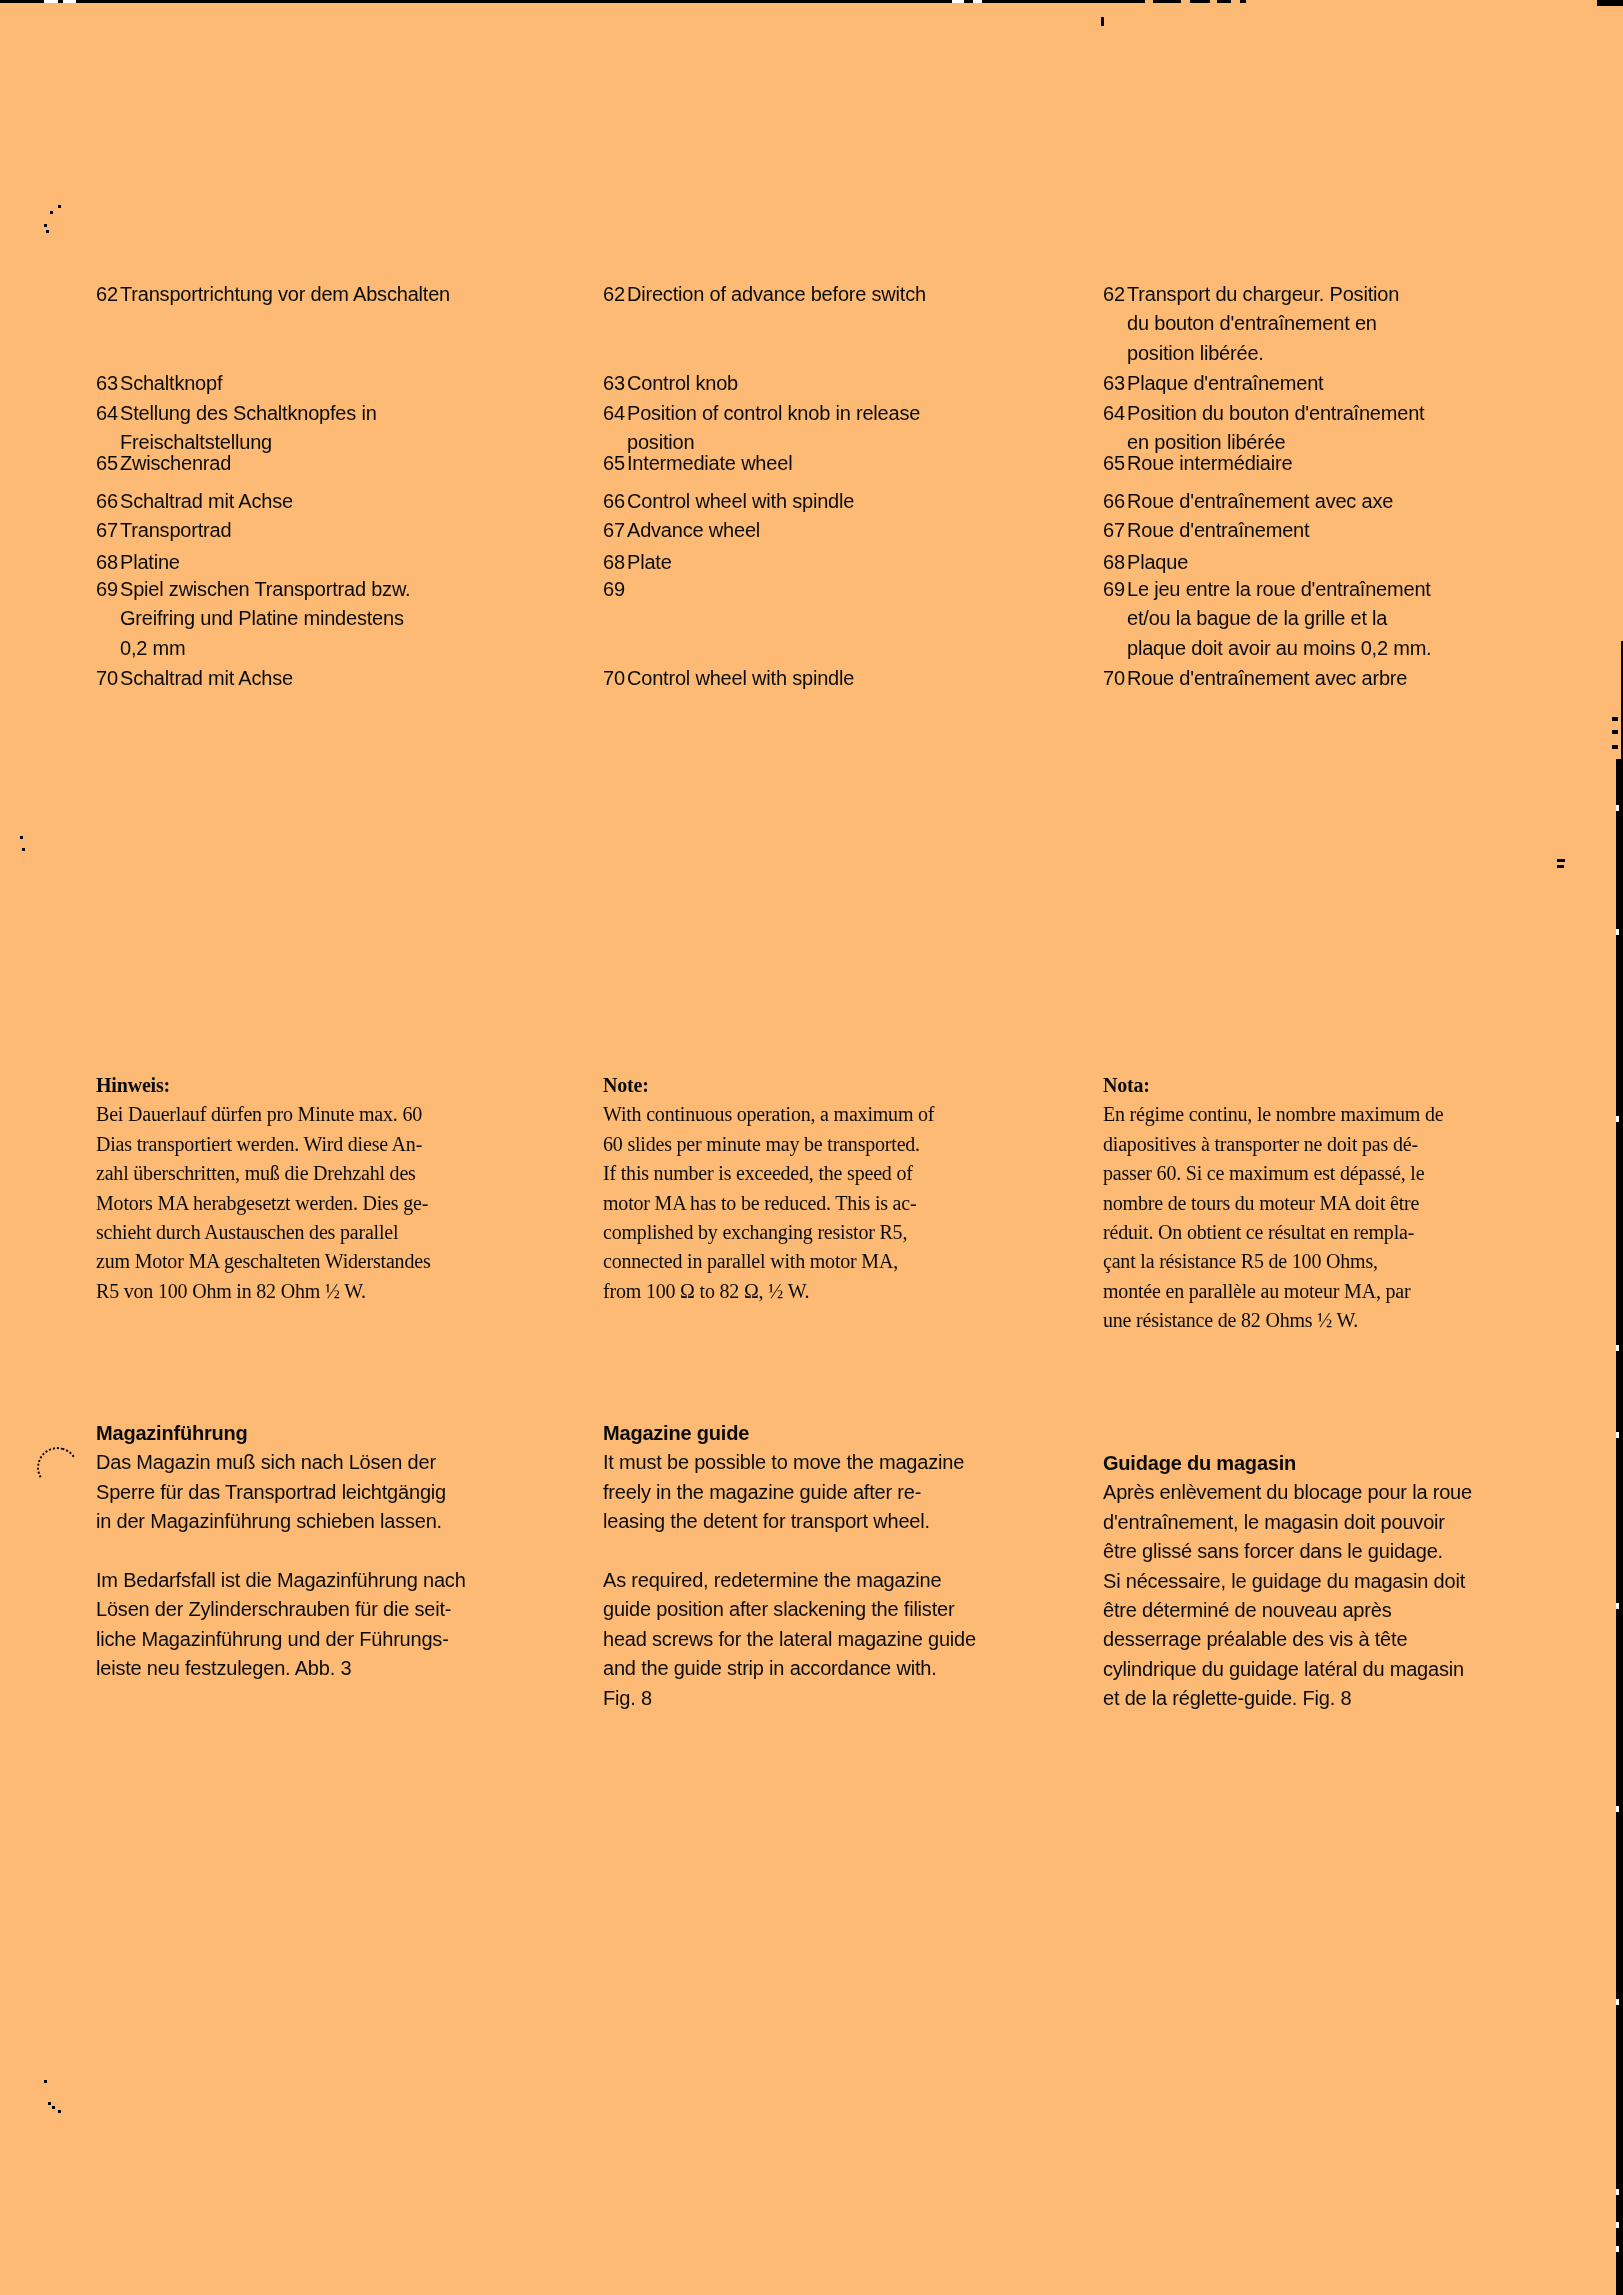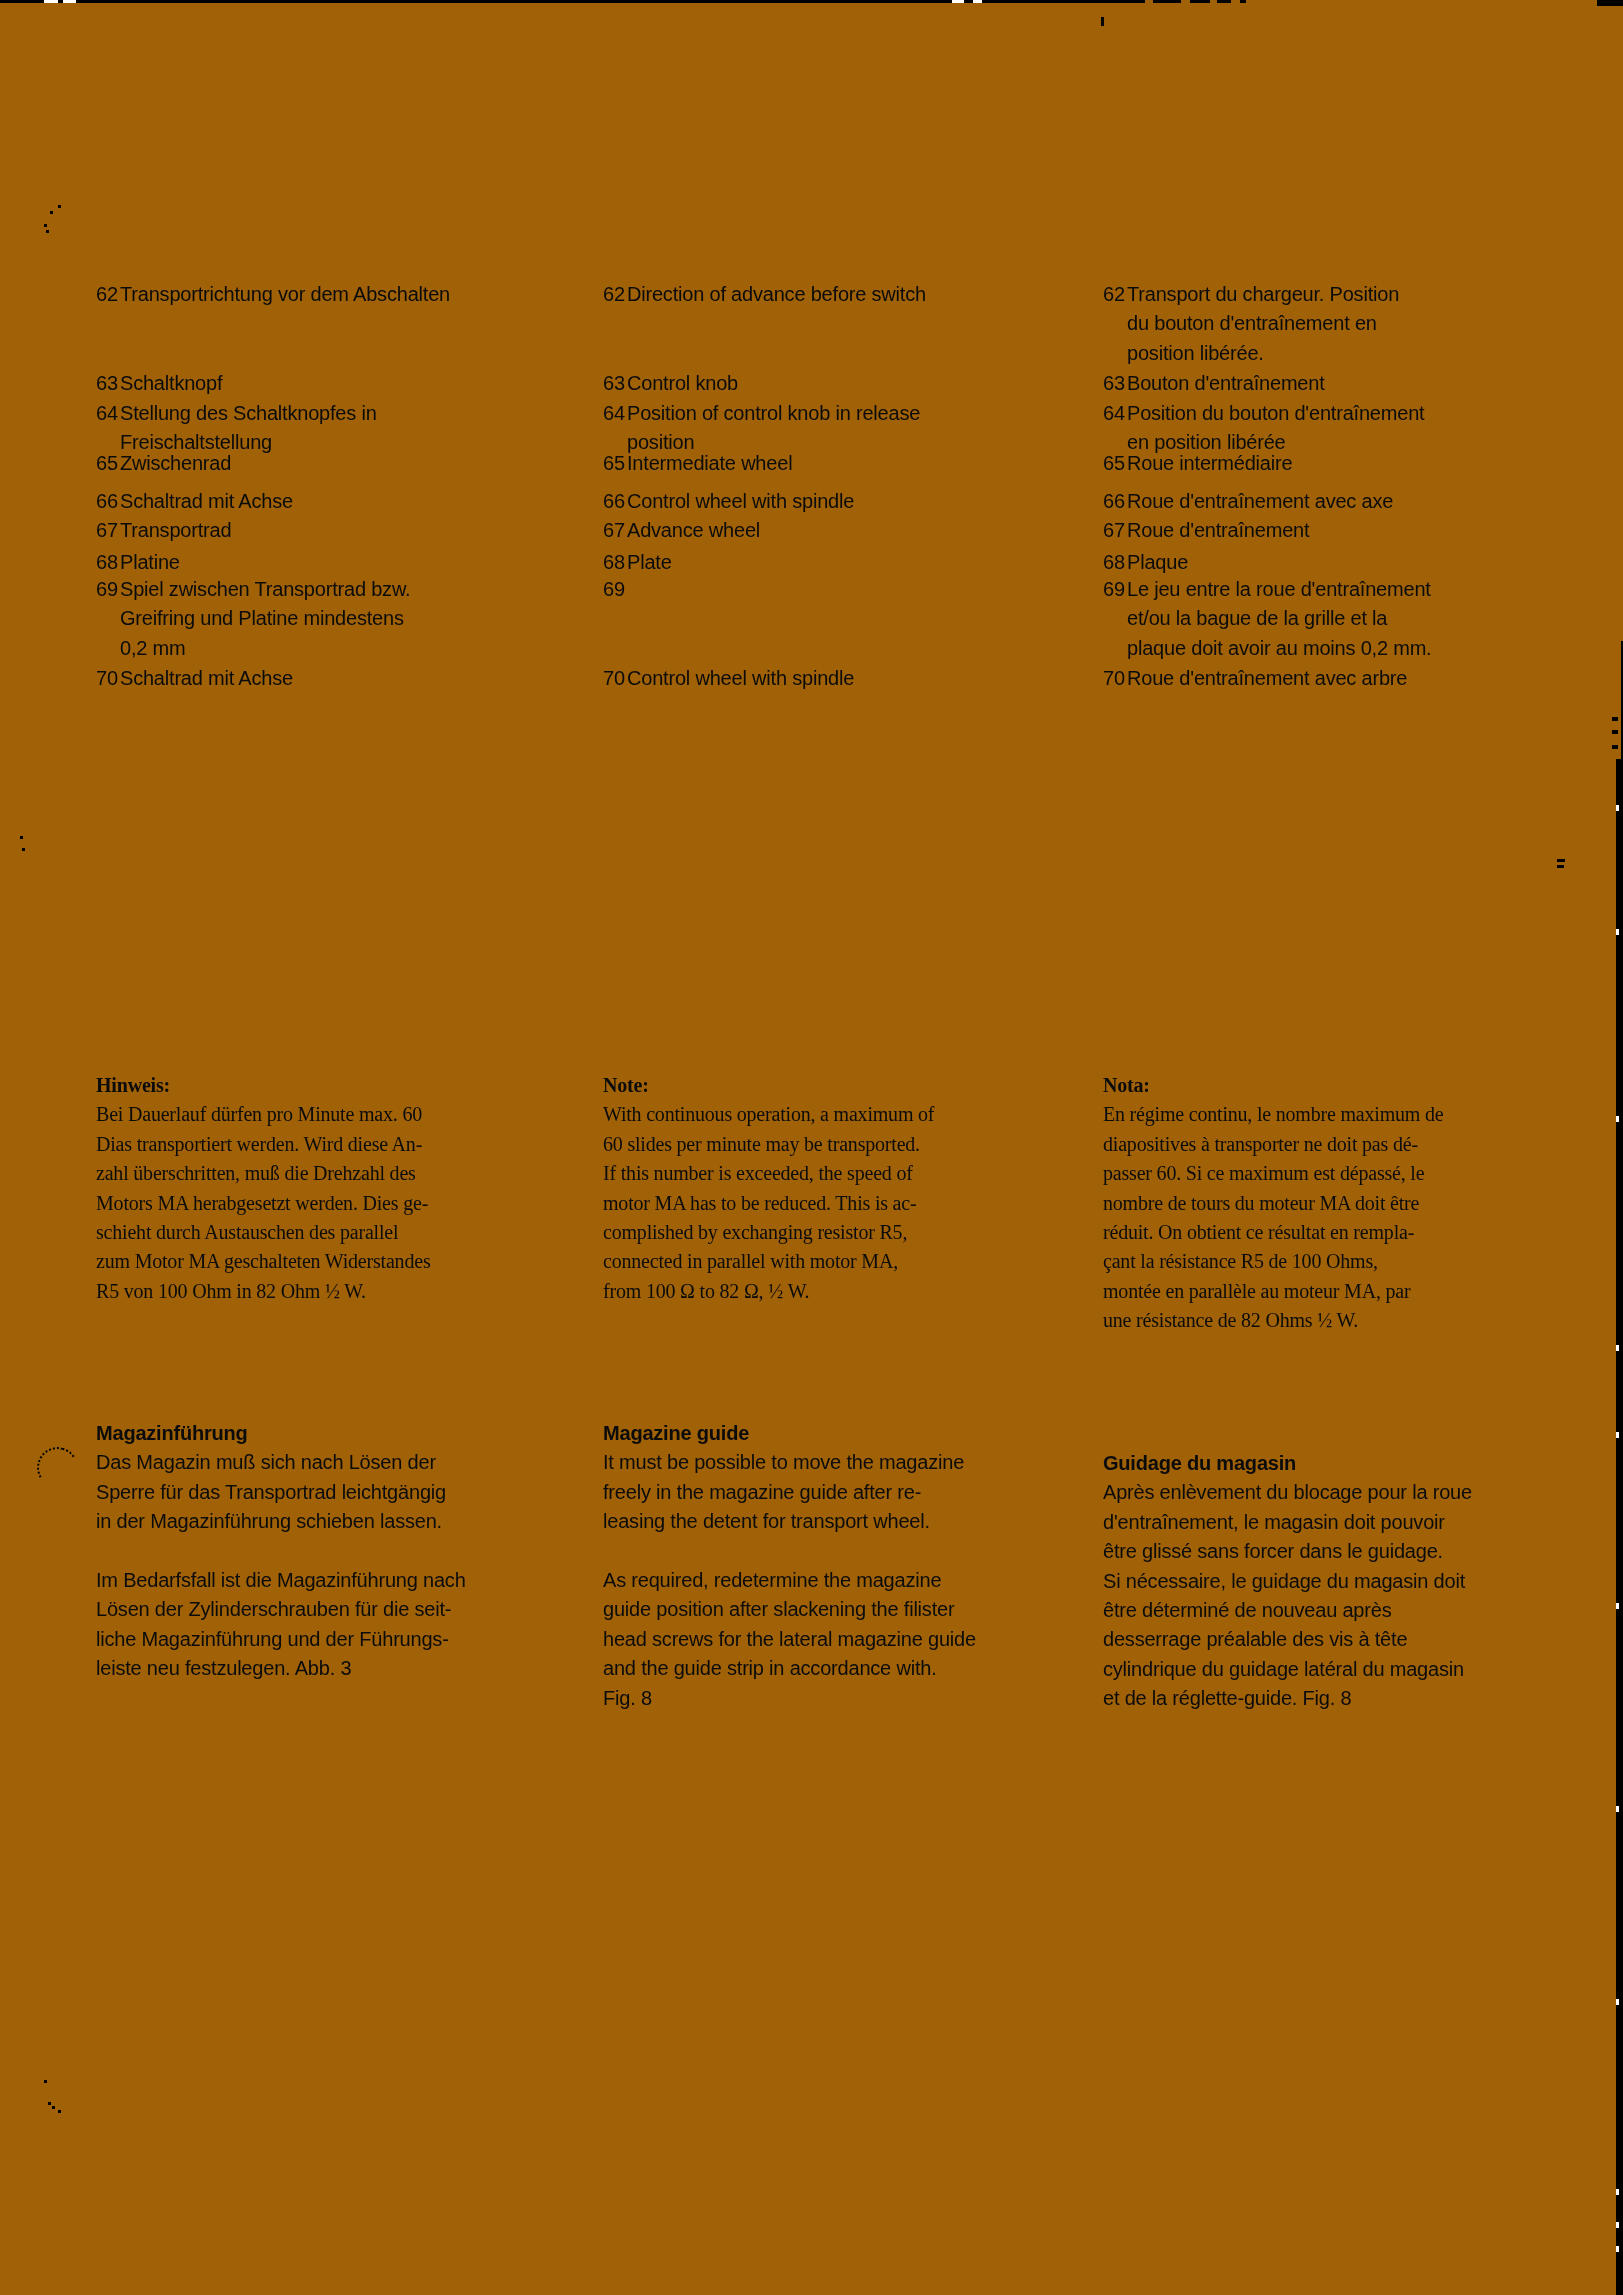--- a/index.html
+++ b/index.html
@@ -1,19 +1,19 @@
 <!DOCTYPE html>
 <html style="font-size:10.5px"><head>
 <meta charset="utf-8">
 <style>
   html,body { margin:0; padding:0; background:#e8e8e8; }
   #page {
     position:relative;
     width:1623px; height:2295px;
-    background:#a16207;
+    background:#fdba74;
     font-family:"Liberation Sans", sans-serif;
     font-size:20px;
     line-height:29.4px;
     letter-spacing:-0.2px;
     color:#0b0b0b;
     overflow:hidden;
   }
   .col { position:absolute; top:0; width:481px; }
   .col-de { left:96px; }
   .col-en { left:603px; }
@@ -117,21 +117,21 @@
 head screws for the lateral magazine guide
 and the guide strip in accordance with.
 Fig. 8</div>
       </div>
   </div>
 
   <div class="col col-fr">
     <div class="part r62"><span class="num">62</span><span class="ptext">Transport du chargeur. Position
 du bouton d'entraînement en
 position libérée.</span></div>
-    <div class="part r63"><span class="num">63</span><span class="ptext">Bouton d'entraînement</span></div>
+    <div class="part r63"><span class="num">63</span><span class="ptext">Plaque d'entraînement</span></div>
     <div class="part r64"><span class="num">64</span><span class="ptext">Position du bouton d'entraînement
 en position libérée</span></div>
     <div class="part r65"><span class="num">65</span><span class="ptext">Roue intermédiaire</span></div>
     <div class="part r66"><span class="num">66</span><span class="ptext">Roue d'entraînement avec axe</span></div>
     <div class="part r67"><span class="num">67</span><span class="ptext">Roue d'entraînement</span></div>
     <div class="part r68"><span class="num">68</span><span class="ptext">Plaque</span></div>
     <div class="part r69"><span class="num">69</span><span class="ptext">Le jeu entre la roue d'entraînement
 et/ou la bague de la grille et la
 plaque doit avoir au moins 0,2 mm.</span></div>
     <div class="part r70"><span class="num">70</span><span class="ptext">Roue d'entraînement avec arbre</span></div>

